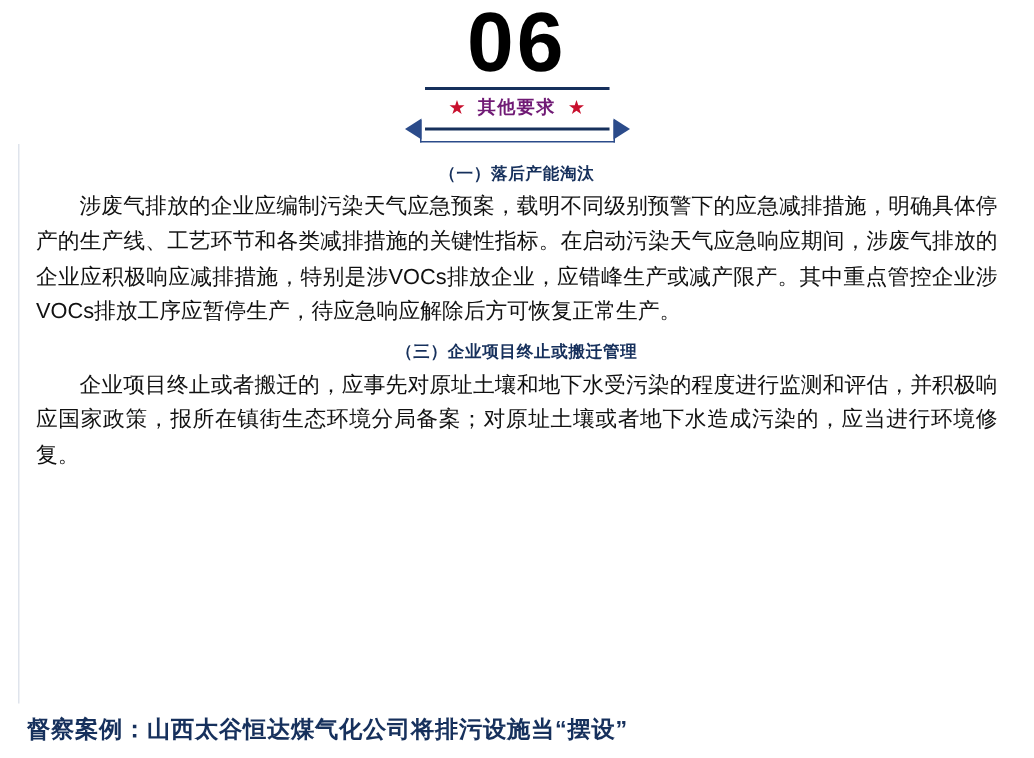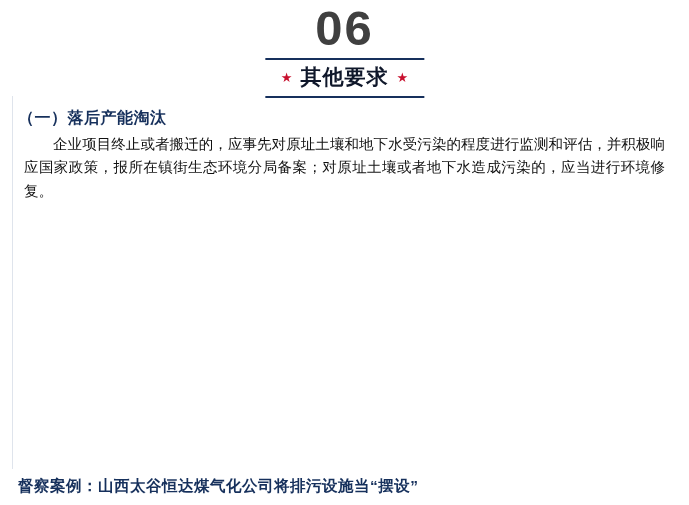--- a/index.html
+++ b/index.html
@@ -22,23 +22,23 @@
     height: 505px;
     box-sizing: border-box;
     padding: 0 18px;
   }
 
   
   .section-number {
     text-align: center;
     font-family: "Liberation Sans", sans-serif;
     font-weight: bold;
-    font-size: 49px;
+    font-size: 56px;
     line-height: 48px;
-    color: #404040;
+    color: #000000;
     letter-spacing: 2px;
     padding-top: 4px;
   }
 
   
   .banner-wrap {
     position: relative;
     width: 100%;
     height: 48px;
     margin-top: 2px;
@@ -52,23 +52,23 @@
     align-items: center;
     justify-content: center;
     gap: 8px;
     padding: 3px 16px 5px 16px;
     border-top: 2px solid #16305c;
     border-bottom: 2px solid #16305c;
     background: #fff;
     z-index: 3;
   }
   .banner-title {
-    font-size: 21px;
+    font-size: 12px;
     font-weight: bold;
-    color: #0f172a;
+    color: #701a75;
     letter-spacing: 1px;
     white-space: nowrap;
   }
   .star {
     color: #c8102e;
     font-size: 13px;
     line-height: 1;
   }
   .banner-tail {
     position: absolute;
@@ -98,21 +98,22 @@
   }
   .banner-tail::after {
     right: -11px;
     border-top: 7px solid transparent;
     border-bottom: 7px solid transparent;
     border-left: 11px solid #2b4b8a;
   }
 
   
   .sub-heading {
-    font-size: 16px;
+    text-align: center;
+    font-size: 11px;
     font-weight: bold;
     color: #16305c;
     margin: 6px 0 4px 0;
     letter-spacing: 0.5px;
   }
 
   
   .para {
     font-size: 14.5px;
     line-height: 1.62;
@@ -159,18 +160,20 @@
     <div class="banner-tail"></div>
     <div class="banner">
       <span class="star">★</span>
       <span class="banner-title">其他要求</span>
       <span class="star">★</span>
     </div>
   </div>
 
   <div class="sub-heading">（一）落后产能淘汰</div>
 
+  <p class="para">涉废气排放的企业应编制污染天气应急预案，载明不同级别预警下的应急减排措施，明确具体停产的生产线、工艺环节和各类减排措施的关键性指标。在启动污染天气应急响应期间，涉废气排放的企业应积极响应减排措施，特别是涉VOCs排放企业，应错峰生产或减产限产。其中重点管控企业涉VOCs排放工序应暂停生产，待应急响应解除后方可恢复正常生产。</p>
 
+  <div class="sub-heading">（三）企业项目终止或搬迁管理</div>
   <p class="para">企业项目终止或者搬迁的，应事先对原址土壤和地下水受污染的程度进行监测和评估，并积极响应国家政策，报所在镇街生态环境分局备案；对原址土壤或者地下水造成污染的，应当进行环境修复。</p>
 
   <div class="case-line">督察案例：山西太谷恒达煤气化公司将排污设施当“摆设”</div>
 
 </div>
 
 </body></html>

